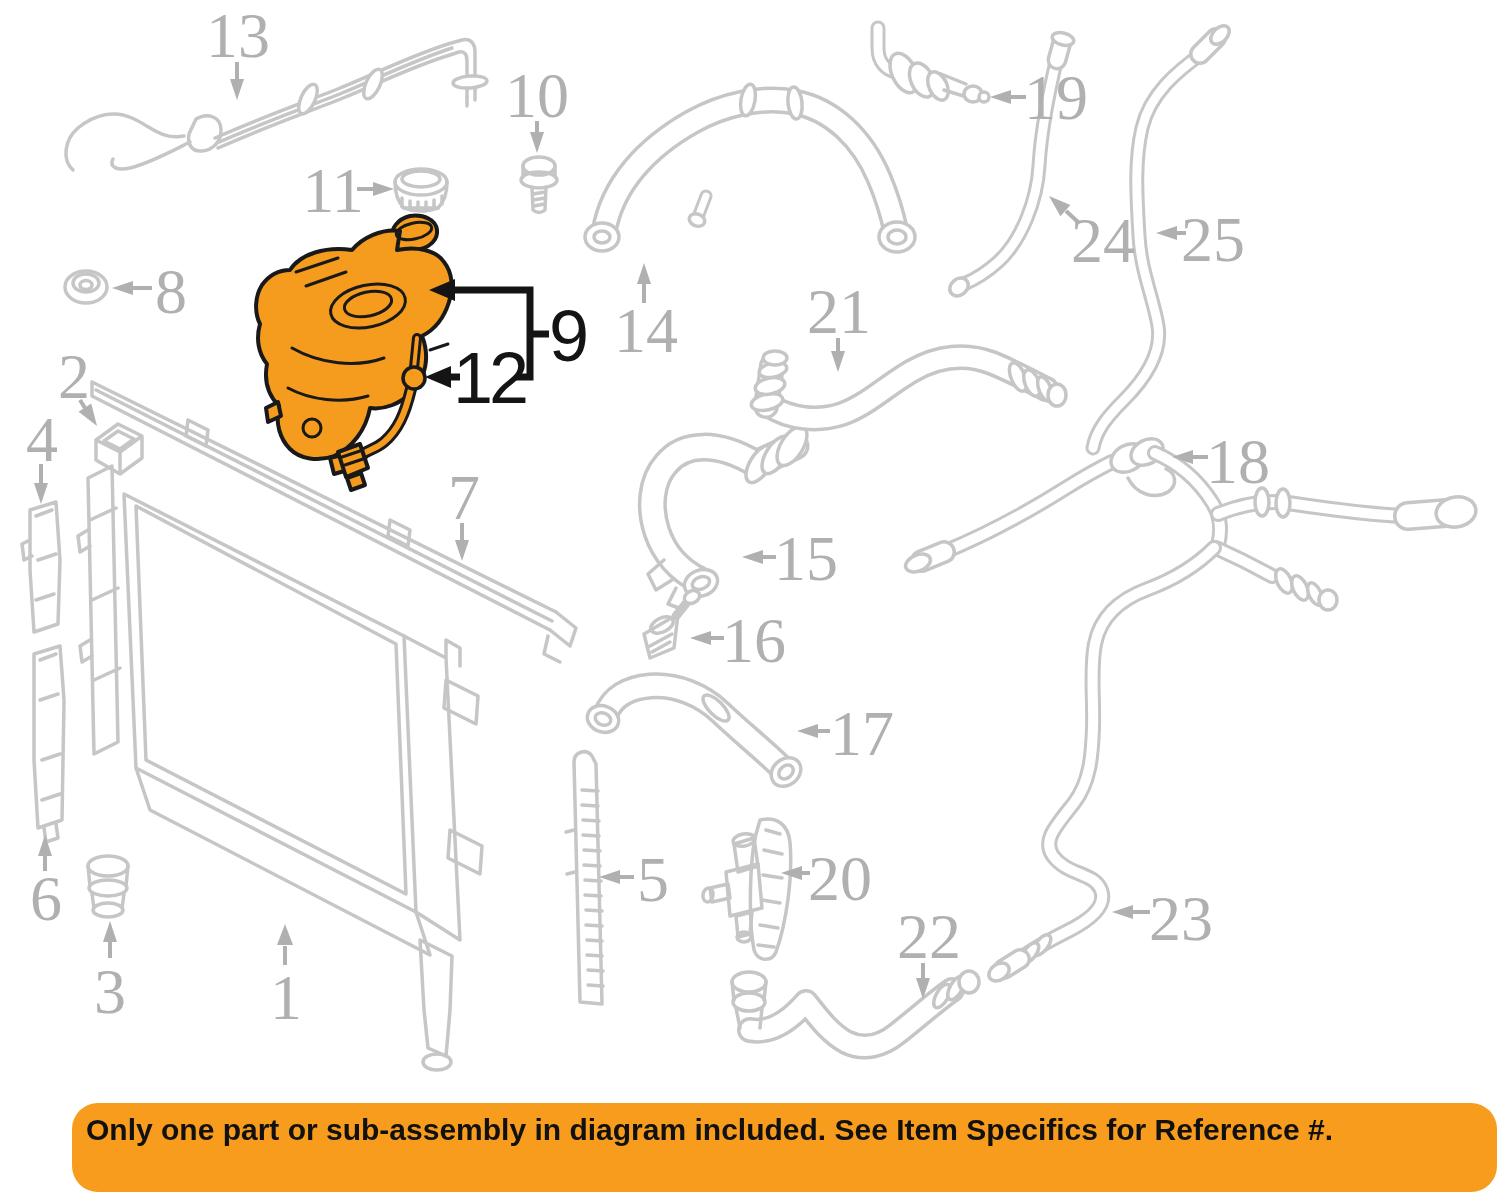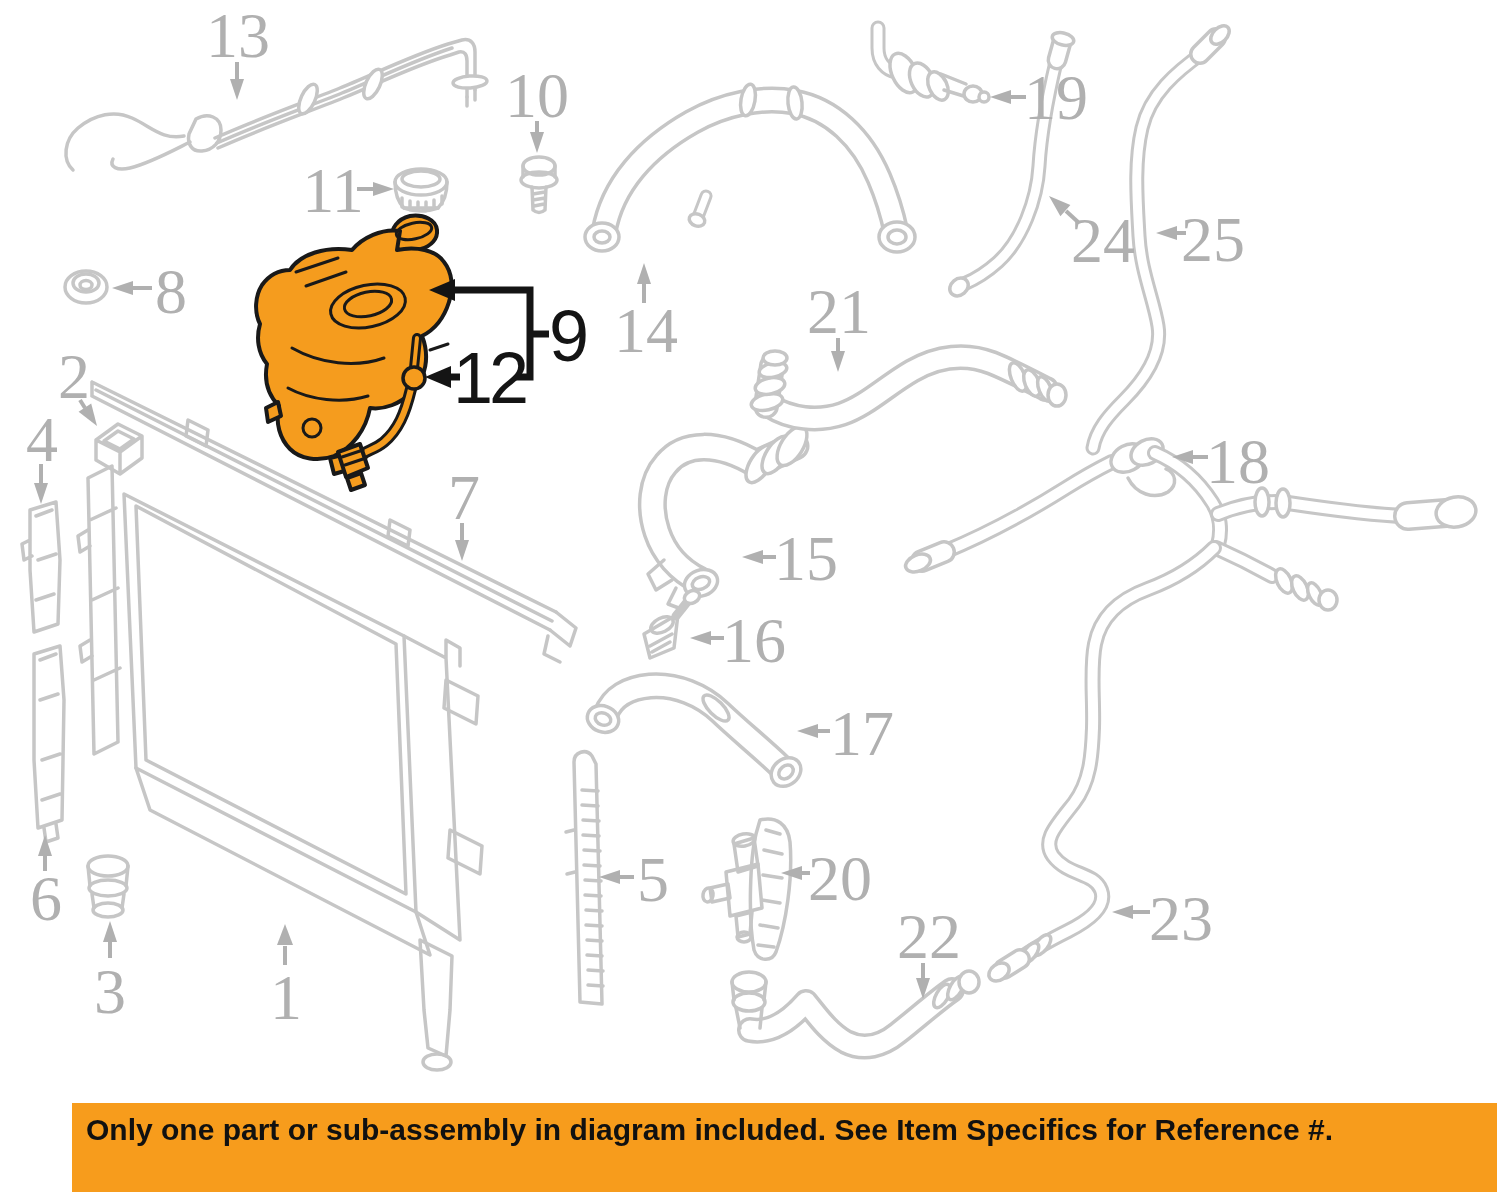--- a/index.html
+++ b/index.html
@@ -13,21 +13,21 @@
   .tI{fill:none;stroke:#ffffff;stroke-linecap:round;stroke-linejoin:round;}
   .lblG{font-family:"Liberation Serif",serif;font-size:64px;fill:#b0b0b0;}
   .lblB{font-family:"Liberation Sans",sans-serif;font-size:72px;letter-spacing:-4px;fill:#141414;}
   .arrG{stroke:#b0b0b0;stroke-width:4;}
   .ahG{fill:#b0b0b0;stroke:none;}
   .arrB{stroke:#141414;stroke-width:7;}
   .ahB{fill:#141414;stroke:none;}
   .org{fill:#F59C1E;stroke:#191919;stroke-width:4;stroke-linejoin:round;}
   .orgl{fill:none;stroke:#191919;stroke-width:3;stroke-linecap:round;}
   .banner{position:absolute;left:72px;top:1103px;width:1425px;height:89px;background:#F79C1C;
-          box-sizing:border-box;padding:7px 0 0 14px;}
+          box-sizing:border-box;padding:7px 0 0 14px;border-radius:26px;}
   .banner div{font-weight:bold;font-size:30px;line-height:39px;color:#111;white-space:nowrap;}
 </style>
 </head>
 <body>
 
 <div class="stage">
 <svg width="1500" height="1196" viewBox="0 0 1500 1196">
 
   <g>
     <path class="g" d="M73,170 C62,160 64,140 78,128 C95,114 115,110 132,118 C152,127 162,140 184,136"></path>

